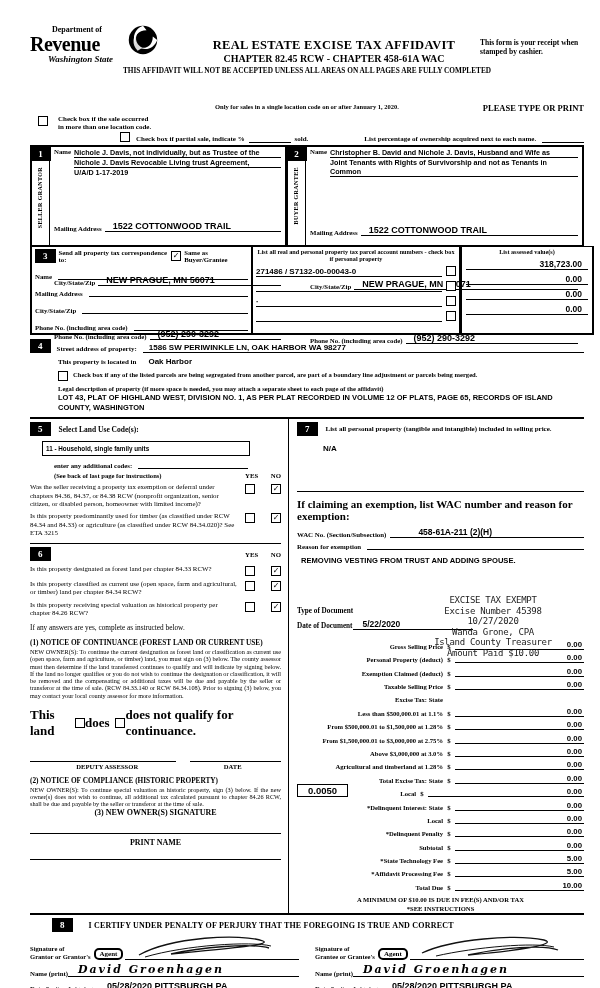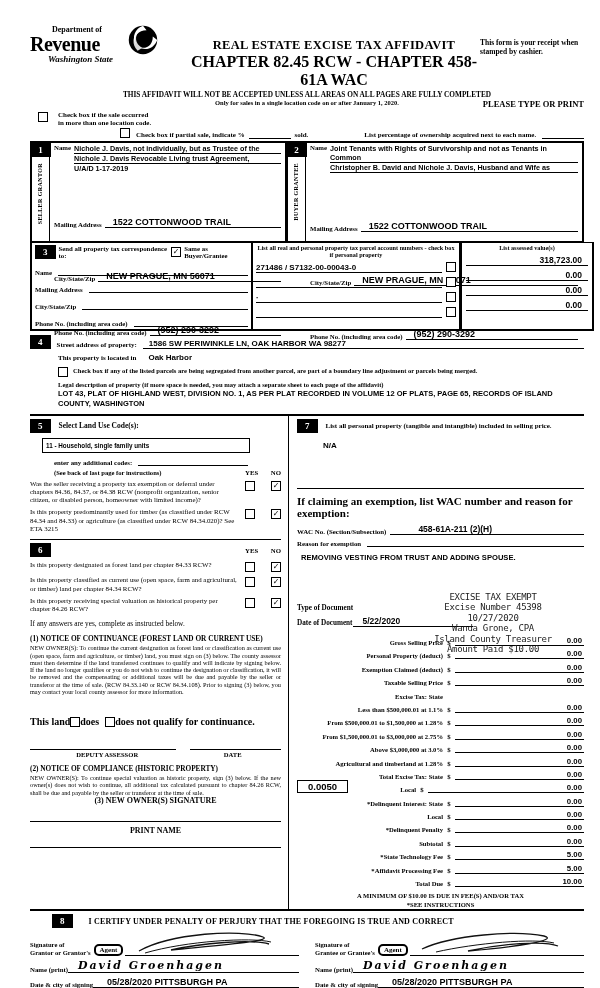--- a/index.html
+++ b/index.html
@@ -14,24 +14,24 @@
          padding:2px 8px;flex:none;}
   
   .hdr{display:flex;align-items:flex-start;}
   .logo{width:158px;flex:none;line-height:1.05;position:relative;}
   .logo .dsmall{font-size:8px;font-weight:bold;margin-left:22px;}
   .logo .dbig{font-size:20px;font-weight:bold;letter-spacing:-0.5px;}
   .logo .dsub{font-size:9px;font-style:italic;font-weight:bold;margin-left:18px;}
   .logo svg{position:absolute;left:96px;top:-2px;}
   .titleblk{flex:1;text-align:center;padding-top:12px;}
   .title{font-size:12.5px;font-weight:bold;letter-spacing:0.3px;}
-  .subtitle{font-size:16px;font-weight:bold;}
+  .subtitle{font-size:10px;font-weight:bold;}
   .receipt{width:104px;flex:none;font-size:7.5px;font-weight:bold;padding-top:12px;line-height:1.25;}
   .warn{text-align:center;font-size:7.3px;font-weight:bold;margin-top:1px;}
-  .onlyrow{display:flex;font-size:6.5px;font-weight:bold;}
+  .onlyrow{display:flex;font-size:6.5px;font-weight:bold;margin-top:28px;}
   .onlyfor{flex:1;text-align:center;padding-left:120px;}
   .typeprint{width:120px;text-align:right;font-size:8.5px;}
   .mloc{display:flex;font-size:7px;font-weight:bold;margin-top:2px;line-height:1.15;}
   .psrow{display:flex;align-items:flex-end;font-size:7px;font-weight:bold;margin-top:1px;}
   
   .sbrow{display:flex;margin-top:2px;}
   .party{border:2px solid #000;display:flex;height:102px;box-sizing:border-box;}
   .party .strip{width:17px;flex:none;border-right:1px solid #000;display:flex;flex-direction:column;align-items:center;}
   .vlab{writing-mode:vertical-rl;transform:rotate(180deg);font-size:6px;font-weight:bold;letter-spacing:0.4px;
         margin-top:6px;line-height:1.1;text-align:center;}
@@ -73,21 +73,21 @@
   .addl .fl{max-width:110px;}
   .seeback{display:flex;align-items:flex-end;font-size:6.6px;font-weight:bold;margin:3px 0 0 24px;}
   .yn{margin-left:auto;width:36px;display:flex;justify-content:space-between;font-size:6.8px;font-weight:bold;}
   .q{display:flex;margin-top:4px;font-size:6.9px;line-height:1.2;}
   .q .qt{flex:1;padding-right:8px;}
   .q .qb{width:36px;flex:none;display:flex;justify-content:space-between;align-items:flex-start;padding-top:1px;}
   .s6hdr{display:flex;align-items:center;border-top:1.5px solid #000;margin-top:6px;padding-top:3px;}
   .ifyes{font-size:7.3px;margin-top:6px;}
   .not1t{font-size:7.3px;font-weight:bold;margin-top:6px;}
   .notbody{font-size:6.25px;line-height:1.16;text-align:justify;margin-top:1px;}
-  .landline{display:flex;align-items:center;font-size:10px;font-weight:bold;margin-top:21px;}
+  .landline{display:flex;align-items:center;font-size:13px;font-weight:bold;margin-top:8px;}
   .sigpair{display:flex;gap:14px;margin-top:22px;}
   .sigpair .a{flex:1.6;border-bottom:1.5px solid #000;}
   .sigpair .d{flex:1;border-bottom:1.5px solid #000;}
   .sigcap{display:flex;font-size:6.6px;font-weight:bold;margin-top:1px;}
   .sigcap .a{flex:1.6;text-align:center;border:none;}
   .sigcap .d{flex:1;text-align:center;border:none;}
   .ownersig{font-size:8px;font-weight:bold;text-align:center;}
   .longline{border-bottom:1.5px solid #000;margin-top:16px;}
   .printname{font-size:8px;font-weight:bold;text-align:center;margin-top:4px;}
   
@@ -215,22 +215,22 @@
     </div>
     <div class="party" style="flex:1;border-left-width:1px">
       <div class="strip">
         <span class="badge">2</span>
         <span class="vlab">BUYER GRANTEE</span>
       </div>
       <div class="flds">
         <div style="display:flex">
           <span class="flab">Name</span>
           <span style="flex:1">
+            <div class="nmline">Christopher B. David and Nichole J. Davis, Husband and Wife as</div>
             <div class="nmline">Joint Tenants with Rights of Survivorship and not as Tenants in Common</div>
-            <div class="nmline">Christopher B. David and Nichole J. Davis, Husband and Wife as</div>
           </span>
         </div>
         <div class="frow" style="margin-top:12px">
           <span class="flab">Mailing Address</span>
           <span class="fval">1522 COTTONWOOD TRAIL</span>
         </div>
         <div class="frow" style="margin-top:7px">
           <span class="flab">City/State/Zip</span>
           <span class="fval">NEW PRAGUE, MN 56071</span>
         </div>

